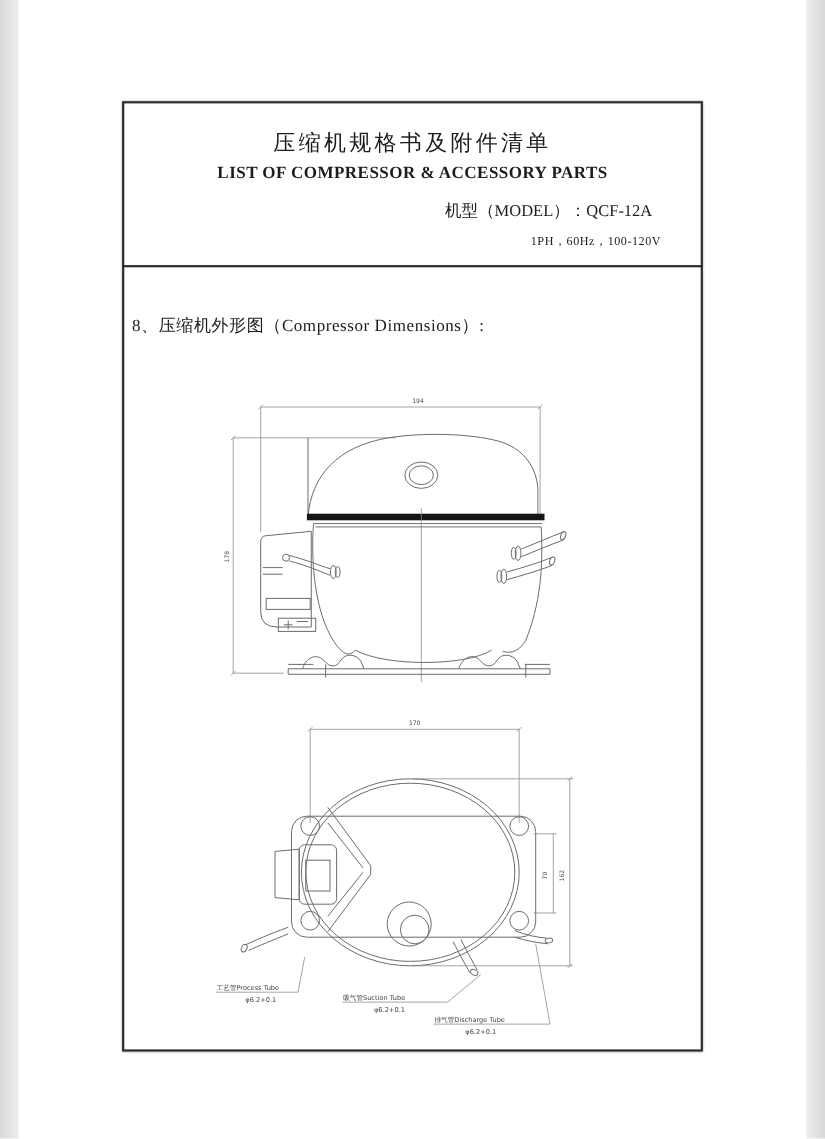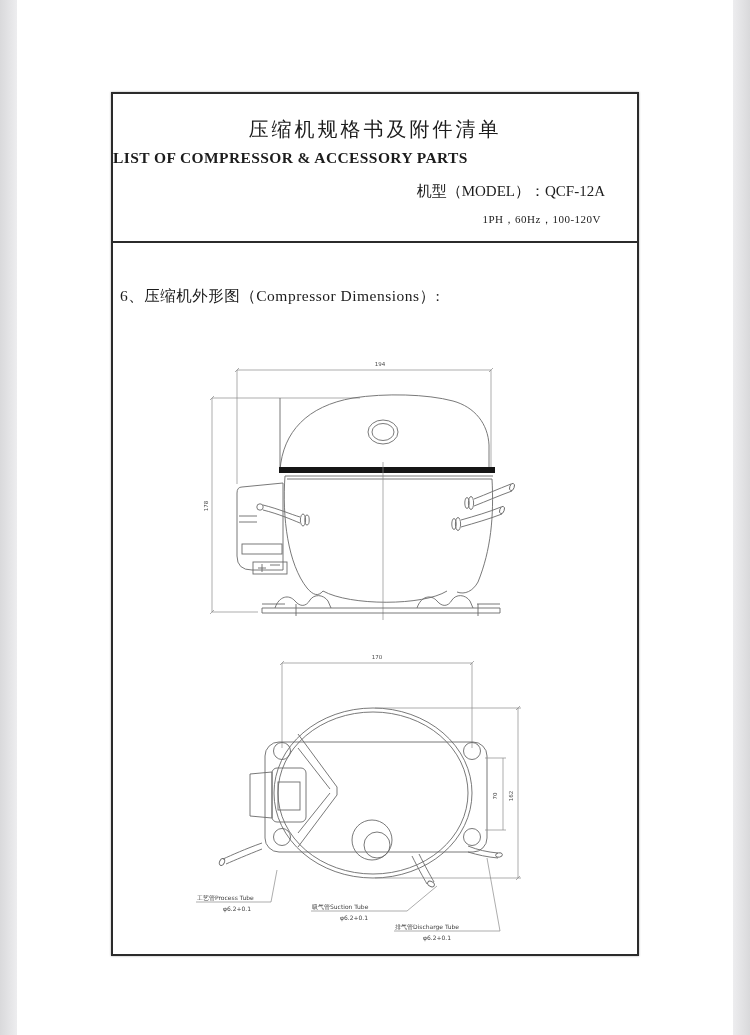--- a/index.html
+++ b/index.html
@@ -16,22 +16,22 @@
     position:absolute;left:111px;top:92px;width:524px;height:860px;
     border:2px solid #2b2b2b;background:#ffffff;
     box-shadow:0 0 2px rgba(0,0,0,.35);
   }
   .header-divider{
     position:absolute;left:-2px;right:-2px;top:147px;height:0;
     border-top:2px solid #2b2b2b;
   }
   .hdr{position:absolute;left:0;right:0;}
   .title-cn{top:22px;text-align:center;font-size:20px;letter-spacing:3px;}
-  .title-en{top:55px;text-align:left;font-size:15.5px;font-weight:bold;letter-spacing:.4px;}
-  .model-line{top:88px;text-align:right;padding-right:32px;font-size:15px;}
+  .title-en{top:55px;text-align:center;font-size:15.5px;font-weight:bold;letter-spacing:.4px;}
+  .model-line{top:88px;text-align:right;padding-right:44px;font-size:15px;}
   .power-line{top:118px;text-align:right;padding-right:36px;font-size:11px;letter-spacing:.5px;}
   .section-heading{
     position:absolute;left:120px;top:286px;font-size:15.5px;letter-spacing:.5px;
   }
   svg{position:absolute;}
   svg text{font-family:"DejaVu Sans", sans-serif;fill:#4a4a4a;}
   .ln{stroke:#6a6a6a;stroke-width:.9;fill:none;}
   .thin{stroke:#8a8a8a;stroke-width:.7;fill:none;}
   .band{fill:#151515;stroke:none;}
   .dimtxt{font-size:5.5px;}
@@ -44,21 +44,21 @@
 <div class="gutter right"></div>
 
 <div class="sheet-frame">
   <div class="hdr title-cn">压缩机规格书及附件清单</div>
   <div class="hdr title-en">LIST OF COMPRESSOR &amp; ACCESSORY PARTS</div>
   <div class="hdr model-line">机型（MODEL）：QCF-12A</div>
   <div class="hdr power-line">1PH，60Hz，100-120V</div>
   <div class="header-divider"></div>
 </div>
 
-<div class="section-heading">6、压缩机外形图（Compressor Dimensions）:</div>
+<div class="section-heading">8、压缩机外形图（Compressor Dimensions）:</div>
 
 <svg style="left:195px;top:348px;" width="345" height="280" viewBox="0 0 345 280">
 
   <g>
     <path class="thin" d="M42 22 L296 22 M42 22 L42 136 M296 22 L296 120"></path>
     <path class="thin" d="M40 24 L44 20 M294 24 L298 20"></path>
     <text class="dimtxt" x="185" y="18" text-anchor="middle">194</text>
   </g>
 
   <g>

